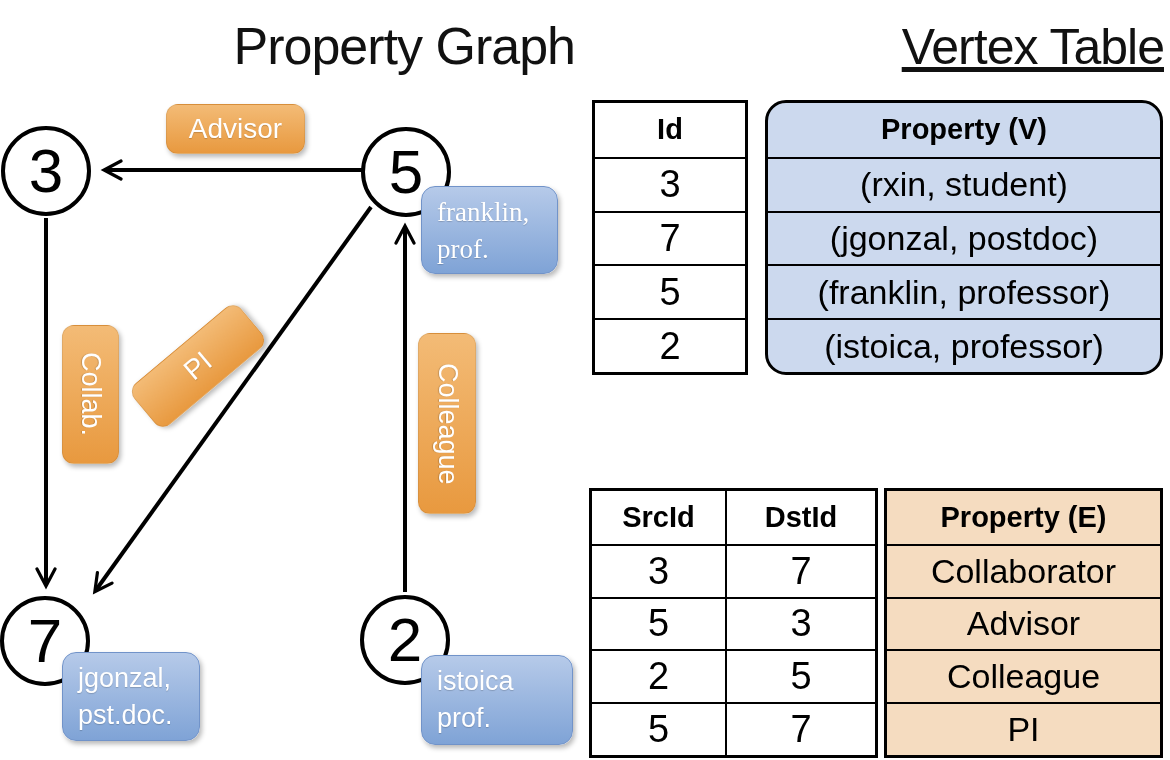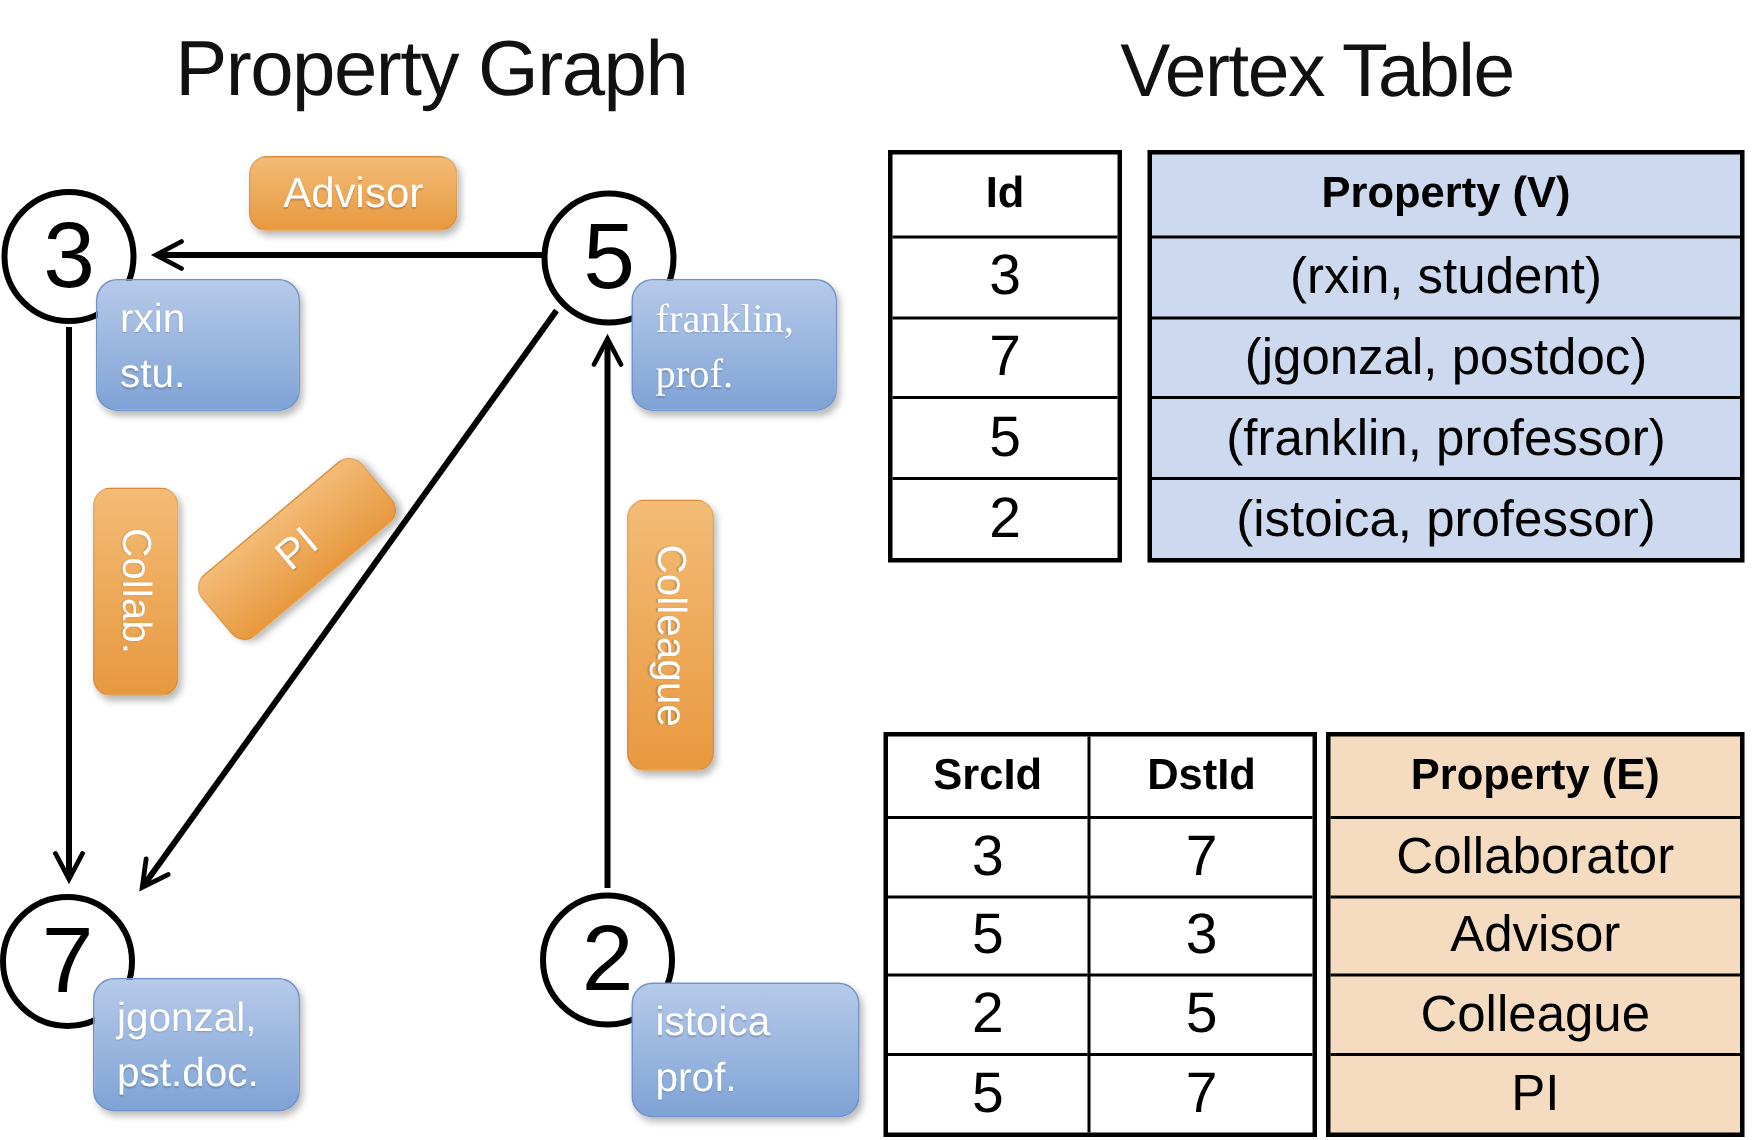--- a/index.html
+++ b/index.html
@@ -7,25 +7,25 @@
     --orange-box-top:#f3bb76; --orange-box-bottom:#e8993f;
     --vertex-col-fill:#ccd9ee; --edge-col-fill:#f5dcc0;
     --ink:#000000;
   }
   html,body{margin:0;padding:0;background:#ffffff;}
   .stage{
     position:relative; width:1170px; height:760px; overflow:hidden;
     font-family:"Liberation Sans", sans-serif; color:var(--ink); background:#fff;
   }
   .panel-title{
-    position:absolute; text-align:center; font-size:52px; font-weight:300;
+    position:absolute; text-align:right; font-size:52px; font-weight:300;
     letter-spacing:-1px; color:#111; white-space:nowrap;
   }
   #graph-title{left:0; width:575px; top:16px;}
-  #vertex-title{left:592px; width:572px; top:18px; font-size:50px;}
+  #vertex-title{left:592px; width:572px; top:18px; font-size:50px;text-decoration:underline;}
   #edge-title{left:592px; width:572px; top:404px; font-size:50px;}
 
   
   svg.edges{position:absolute; left:0; top:0;}
   .node{
     position:absolute; width:90px; height:90px; border-radius:50%;
     background:#fff; border:4px solid #000; box-sizing:border-box;
     display:flex; align-items:center; justify-content:center;
     font-size:62px; font-weight:300; line-height:1; z-index:2;
   }
@@ -95,24 +95,20 @@
   <div class="node" style="left:361px; top:127px;">
     <span>5</span>
   </div>
   <div class="node" style="left:0px;   top:596px;">
     <span>7</span>
   </div>
   <div class="node" style="left:360px; top:595px;">
     <span>2</span>
   </div>
 
-  <div class="vbox" style="left:64px; top:186px; width:136px; height:88px;">
-    <div>rxin</div>
-    <div>stu.</div>
-  </div>
   <div class="vbox" style="left:421px; top:186px; width:137px; height:88px;font-family:Liberation Serif, serif;">
     <div>franklin,</div>
     <div>prof.</div>
   </div>
   <div class="vbox" style="left:62px; top:652px; width:138px; height:89px;">
     <div>jgonzal,</div>
     <div>pst.doc.</div>
   </div>
   <div class="vbox" style="left:421px; top:655px; width:152px; height:90px;">
     <div>istoica</div>
@@ -120,21 +116,21 @@
   </div>
 
   <div class="tcol" style="left:592px; top:100px; width:156px; height:275px;">
     <div class="cell h r0">Id</div>
     <div class="cell num">3</div>
     <div class="cell num">7</div>
     <div class="cell num">5</div>
     <div class="cell num">2</div>
   </div>
 
-  <div class="tcol vfill" style="left:765px; top:100px; width:398px; height:275px;">
+  <div class="tcol vfill" style="left:765px; top:100px; width:398px; height:275px;border-radius:21px;">
     <div class="cell h r0">Property (V)</div>
     <div class="cell">(rxin, student)</div>
     <div class="cell">(jgonzal, postdoc)</div>
     <div class="cell">(franklin, professor)</div>
     <div class="cell">(istoica, professor)</div>
   </div>
 
   <div class="tcol two" style="left:589px; top:488px; width:289px; height:270px;text-align:center;">
     <div class="cell h r0">SrcId</div>
     <div class="cell h r0 cdiv">DstId</div>

